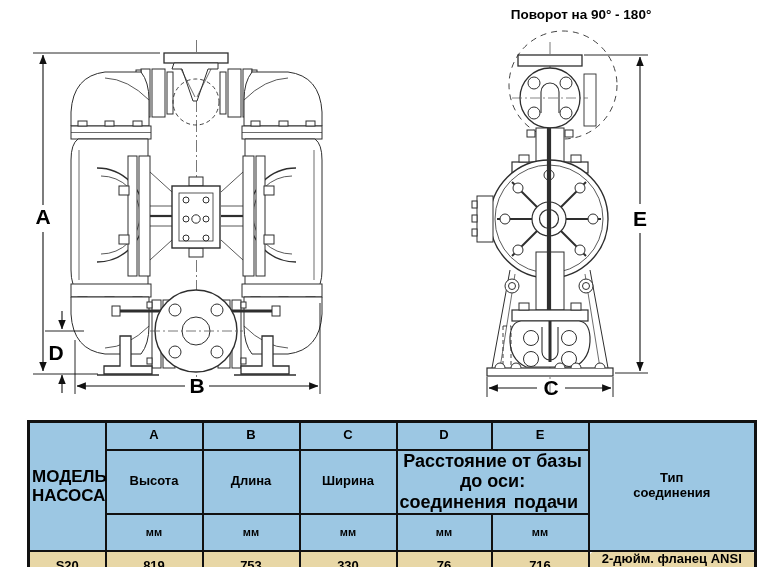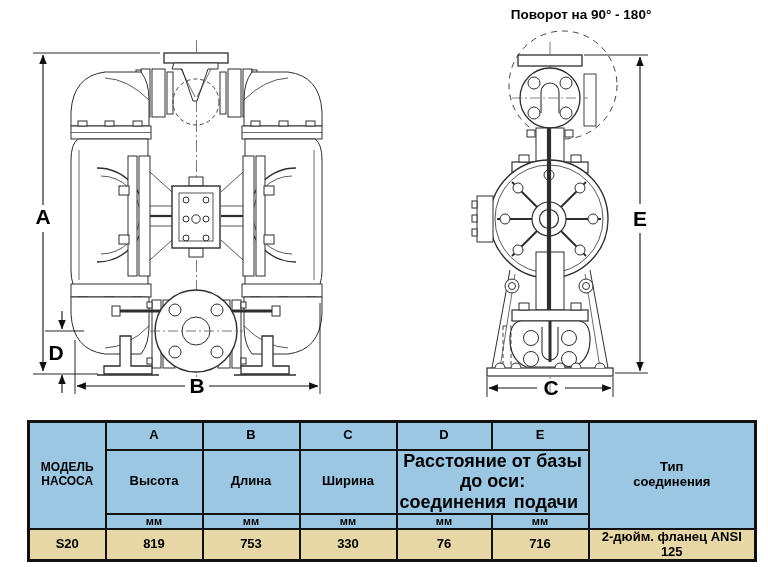--- a/index.html
+++ b/index.html
@@ -16,21 +16,21 @@
     border:3px solid #111;
   }
   .spec-table td,.spec-table th{
     border:2.4px solid #111;text-align:center;vertical-align:middle;
     padding:0 2px;font-weight:bold;line-height:1.15;
   }
   .hdr{background:var(--header-bg,#9cc7e3);}
   .datarow{background:var(--row-bg,#e8d7a6);}
   .r-letters{height:28px;font-size:13px;}
   .r-names{height:38px;font-size:13px;}
-  .r-units{height:15px;font-size:11px;}
+  .r-units{height:37px;font-size:11px;}
   .r-data{height:28px;font-size:13px;margin-top:16px;}
   .name-cell{font-weight:normal;}
   .de-cell{font-size:18px;}
   .de-sub{display:flex;width:100%;}
   .de-sub span{flex:1 1 50%;}
   .two-line span{display:block;}
   .type-data{font-size:13px;border-radius:7px;}
 </style>
 </head>
 <body>
@@ -269,21 +269,21 @@
       <col style="width:77px">
         <col style="width:97px">
         <col style="width:97px">
       <col style="width:97px">
         <col style="width:95px">
         <col style="width:97px">
       <col style="width:167px">
     </colgroup>
     <tbody>
         <tr class="r-letters">
-      <td class="hdr two-line" rowspan="3" style="font-size:12px">
+      <td class="hdr two-line" rowspan="3" style="font-size:17px">
         <span>МОДЕЛЬ</span>
         <span>НАСОСА</span>
       </td>
       <td class="hdr">A</td>
       <td class="hdr">B</td>
       <td class="hdr">C</td>
       <td class="hdr">D</td>
       <td class="hdr">E</td>
       <td class="hdr two-line" rowspan="3" style="font-size:13px">
         <span>Тип</span>

